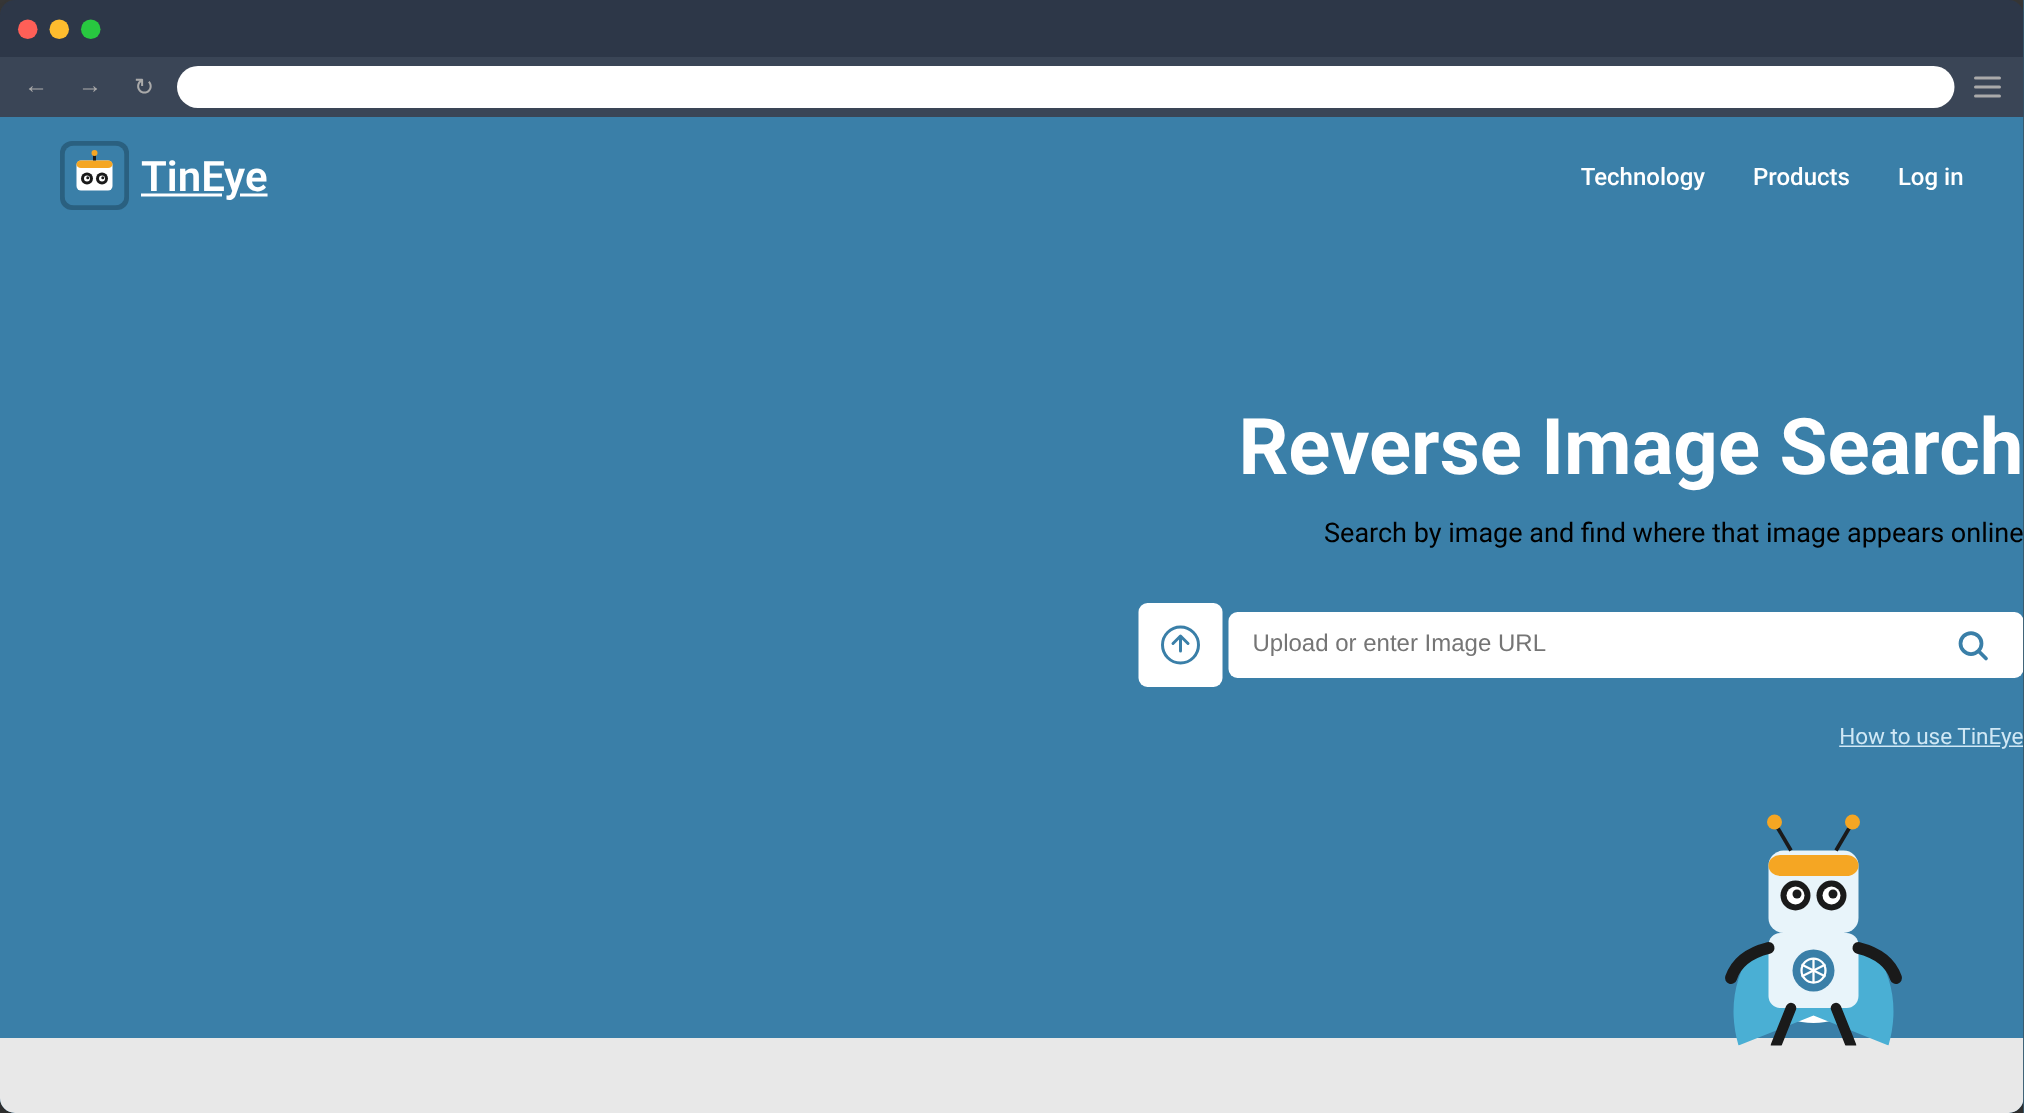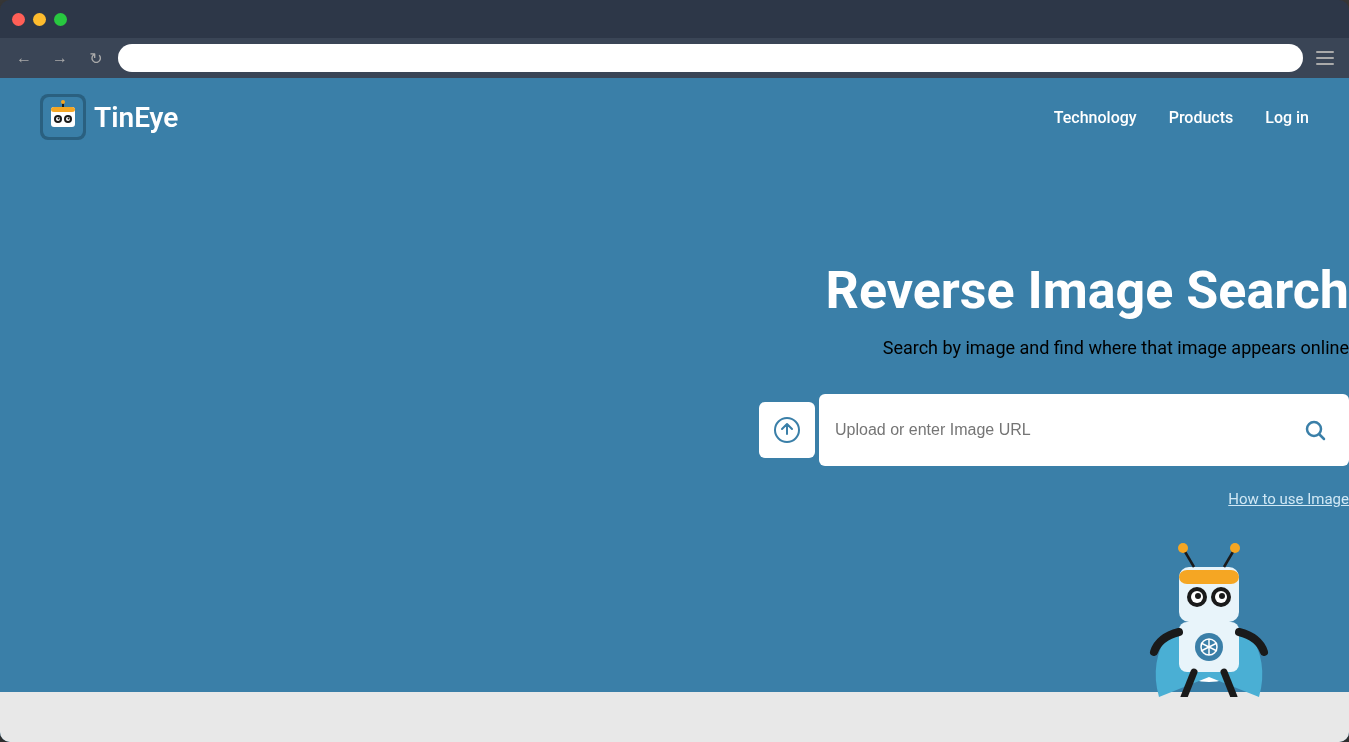--- a/index.html
+++ b/index.html
@@ -142,20 +142,21 @@
       align-items: center;
       justify-content: center;
       overflow: hidden;
       flex-shrink: 0;
     }
 
     .logo-text {
       font-size: 28px;
       font-weight: 600;
       color: #fff;
+      text-decoration: underline;
     }
 
     .nav-links {
       margin-left: auto;
       display: flex;
       align-items: center;
       gap: 32px;
       justify-content: center;
     }
 
@@ -213,21 +214,21 @@
       flex-shrink: 0;
     }
 
     .upload-icon-svg {
       width: 28px;
       height: 28px;
     }
 
     .search-input-wrapper {
       flex: 1;
-      height: 72px;
+      height: 44px;
       background: #fff;
       border-radius: 6px;
       display: flex;
       align-items: center;
       padding: 0 16px;
     }
 
     .search-input {
       flex: 1;
       border: none;
@@ -348,21 +349,21 @@
           <input class="search-input" type="text" placeholder="Upload or enter Image URL" style="">
           <button class="search-btn">
             <svg width="24" height="24" viewBox="0 0 24 24" fill="none">
               <circle cx="11" cy="11" r="7" stroke="#3a7fa8" stroke-width="2.5" fill="none"></circle>
               <line x1="16.5" y1="16.5" x2="21" y2="21" stroke="#3a7fa8" stroke-width="2.5" stroke-linecap="round"></line>
             </svg>
           </button>
         </div>
       </div>
 
-      <a class="how-to-link">How to use Image</a>
+      <a class="how-to-link">How to use TinEye</a>
 
       <div class="robot-mascot">
         <svg width="160" height="185" viewBox="0 0 160 185">
 
           <ellipse cx="80" cy="140" rx="40" ry="30" fill="#fff"></ellipse>
 
           <path d="M40 120 Q20 150 30 185 L80 165 L130 185 Q140 150 120 120 Z" fill="#4aafd4"></path>
 
           <rect x="50" y="110" width="60" height="50" rx="8" fill="#e8f4fa"></rect>
 

